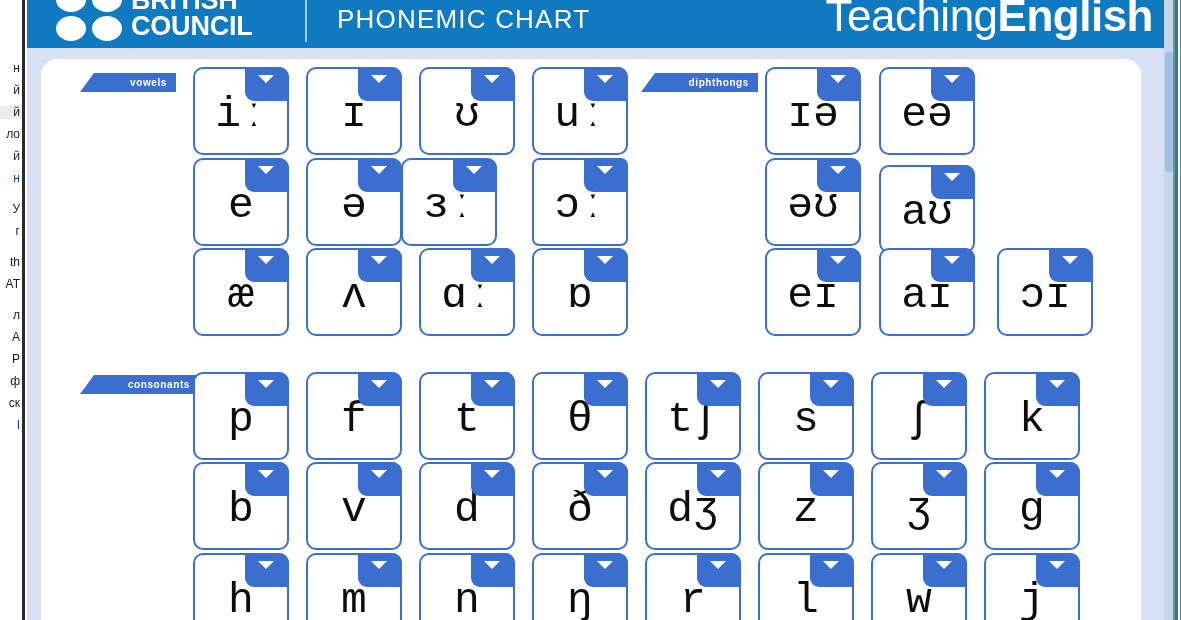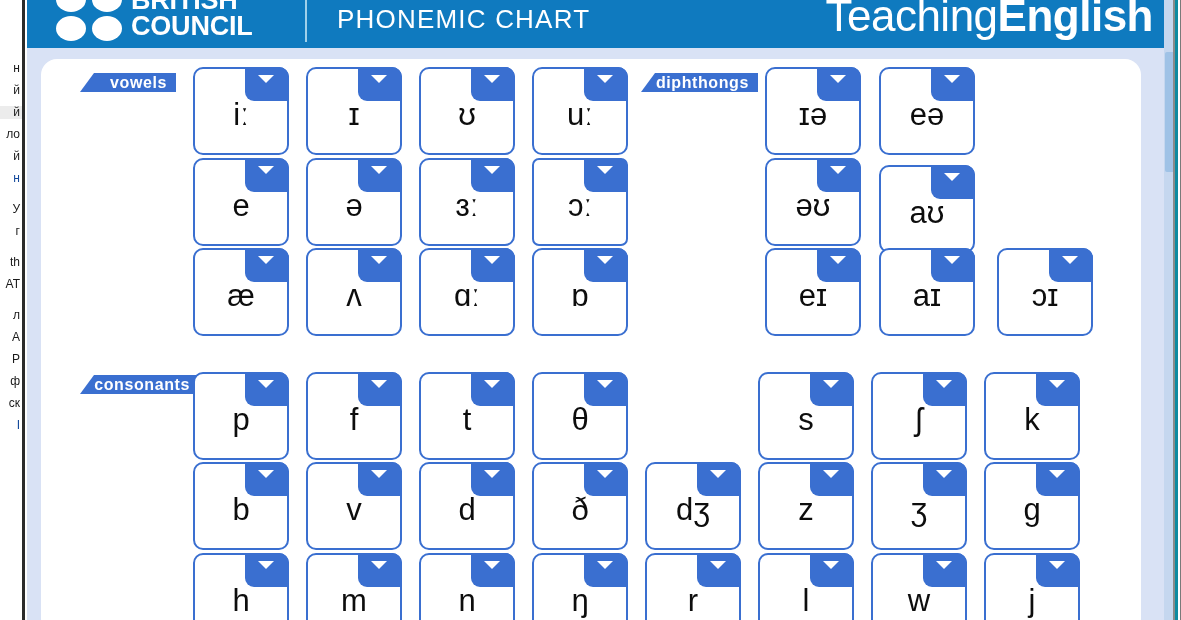--- a/index.html
+++ b/index.html
@@ -176,21 +176,21 @@
   }
 
   
   .flag {
     position: absolute;
     height: 19px;
     background: #3a6fd0;
     color: #ffffff;
     font-family: "Liberation Sans", sans-serif;
     font-weight: bold;
-    font-size: 16px;
+    font-size: 10px;
     letter-spacing: 0.6px;
     display: flex;
     align-items: center;
     justify-content: flex-end;
     padding-right: 9px;
     clip-path: polygon(14px 0, 100% 0, 100% 100%, 0 100%);
   }
 
   
   .card {
@@ -202,22 +202,22 @@
     border-radius: 10px;
     overflow: visible;
   }
   .card-glyph {
     position: absolute;
     left: 0; right: 0;
     top: 0; bottom: 0;
     display: flex;
     align-items: center;
     justify-content: center;
-    font-family: Liberation Sans, sans-serif;
-    font-size: 31px;
+    font-family: Liberation Mono, monospace;
+    font-size: 43px;
     color: #0d0d0d;
     line-height: 1;
     padding-top: 6px;
   }
   
   .card-tab {
     position: absolute;
     right: -2px;
     top: -2px;
     width: 44px;
@@ -376,21 +376,21 @@
       </div>
 
       <div class="card" style="left:152px; top:99px;">
         <div class="card-glyph">e</div>
         <div class="card-tab"></div>
       </div>
       <div class="card" style="left:265px; top:99px;">
         <div class="card-glyph">ə</div>
         <div class="card-tab"></div>
       </div>
-      <div class="card" style="left:378px; top:99px;">
+      <div class="card" style="left:360px; top:99px;">
         <div class="card-glyph">ɜː</div>
         <div class="card-tab"></div>
       </div>
       <div class="card" style="left:491px; top:99px;border-radius:7px;">
         <div class="card-glyph">ɔː</div>
         <div class="card-tab"></div>
       </div>
 
       <div class="card" style="left:152px; top:189px;">
         <div class="card-glyph">æ</div>
@@ -447,20 +447,24 @@
       <div class="card" style="left:265px; top:313px;">
         <div class="card-glyph">f</div>
         <div class="card-tab"></div>
       </div>
       <div class="card" style="left:378px; top:313px;">
         <div class="card-glyph">t</div>
         <div class="card-tab"></div>
       </div>
       <div class="card" style="left:491px; top:313px;">
         <div class="card-glyph">θ</div>
+        <div class="card-tab"></div>
+      </div>
+      <div class="card" style="left:604px; top:313px;">
+        <div class="card-glyph">tʃ</div>
         <div class="card-tab"></div>
       </div>
       <div class="card" style="left:717px; top:313px;">
         <div class="card-glyph">s</div>
         <div class="card-tab"></div>
       </div>
       <div class="card" style="left:830px; top:313px;">
         <div class="card-glyph">ʃ</div>
         <div class="card-tab"></div>
       </div>

